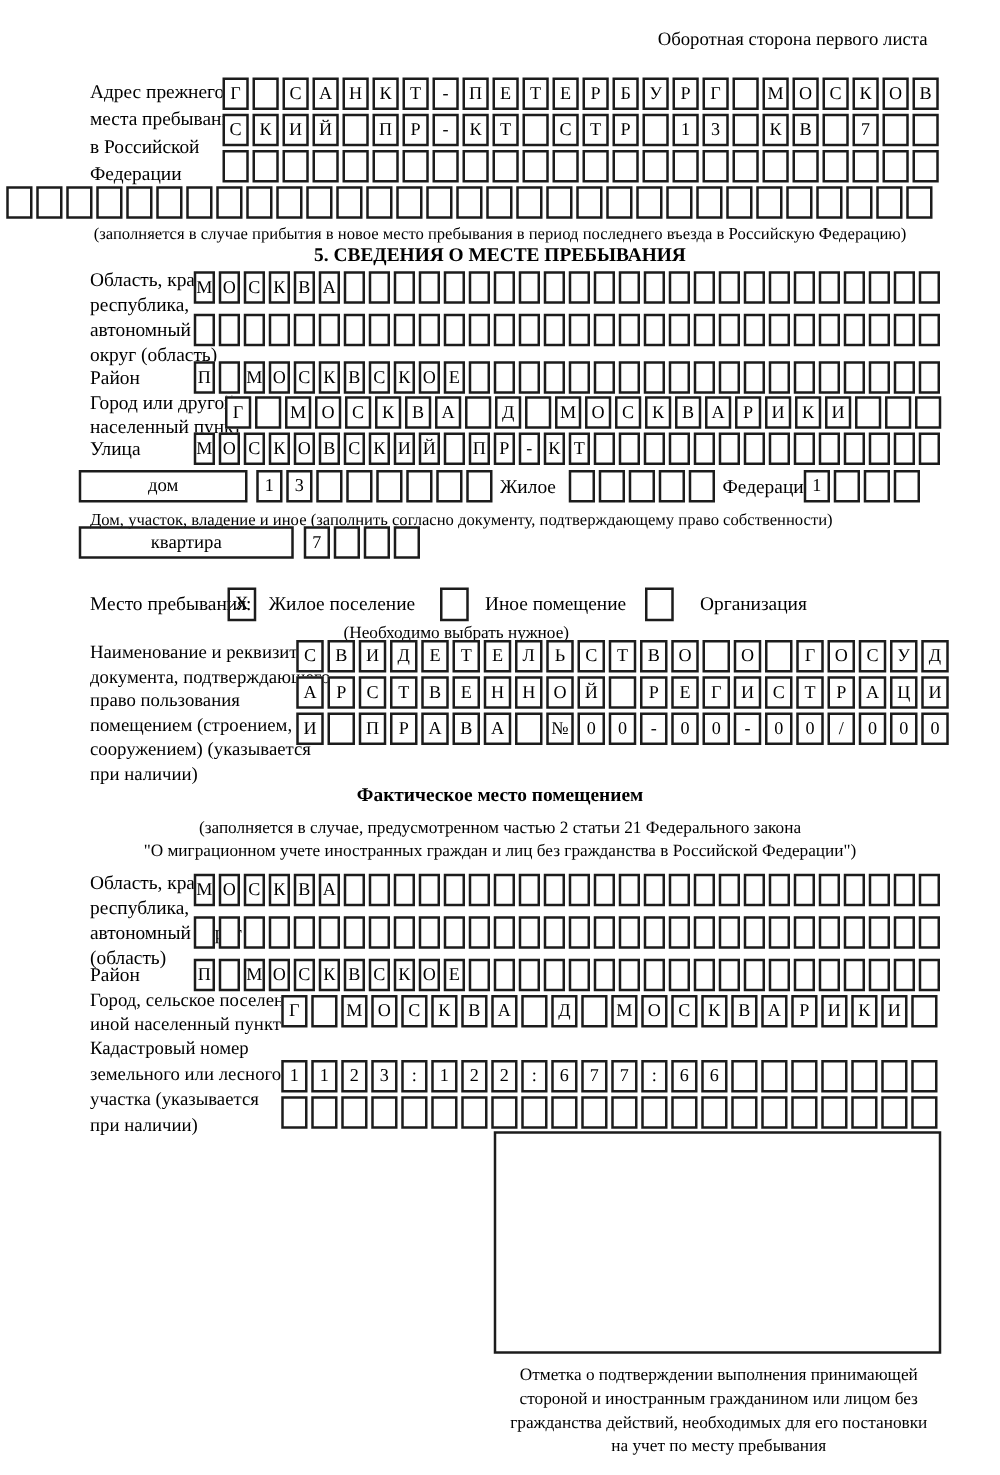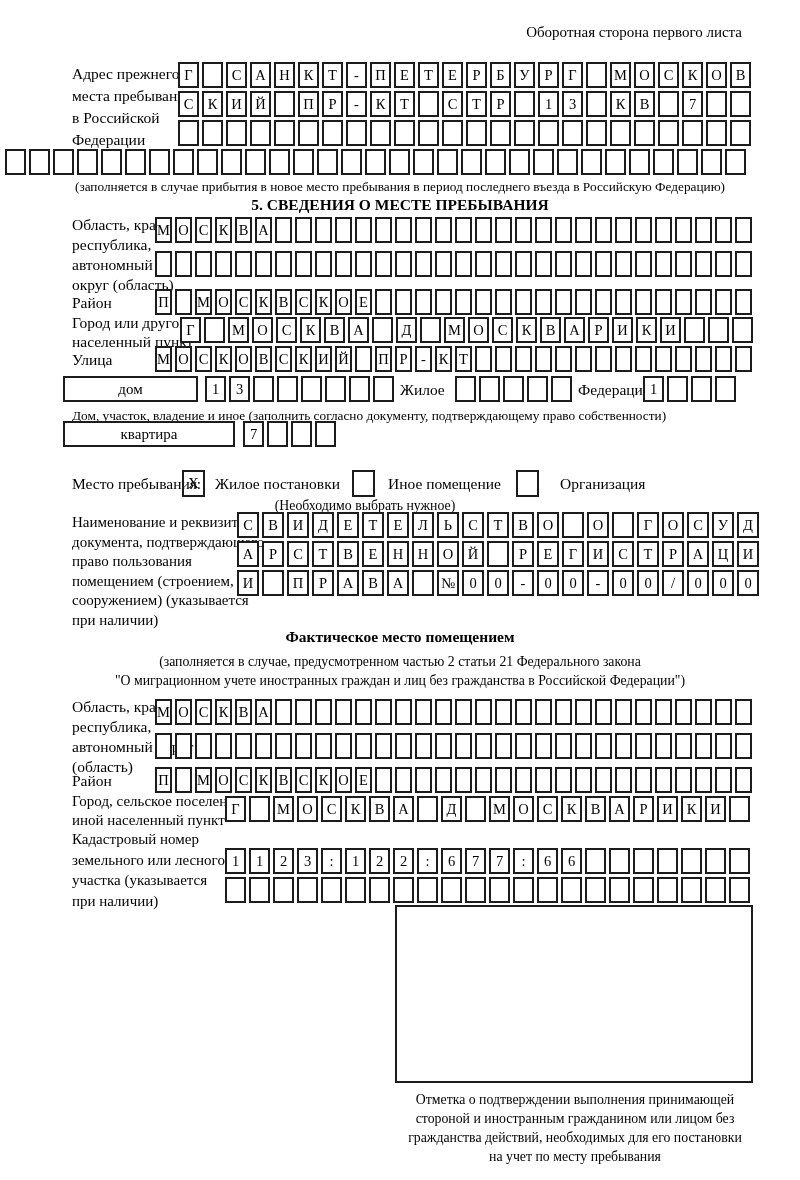--- a/index.html
+++ b/index.html
@@ -343,21 +343,21 @@
   <div class="abs typebox" style="left:63px;top:421px;width:172px">квартира</div>
   <div class="abs cellrow" style="left:243px;top:421px">
       <div class="cell" style="width: 21px;">7</div>
       <div class="cell" style="width: 21px;"></div>
       <div class="cell" style="width: 21px;"></div>
       <div class="cell" style="width: 21px;"></div>
     </div>
 
   <div class="abs lbl" style="left:72px;top:473px">Место пребывания:</div>
   <div class="abs chk" style="left:182px;top:470px">X</div>
-  <div class="abs lbl" style="left:215px;top:473px">Жилое постановки</div>
+  <div class="abs lbl" style="left:215px;top:473px">Жилое поселение</div>
   <div class="abs chk" style="left:352px;top:470px"></div>
   <div class="abs lbl" style="left:388px;top:473px">Иное помещение</div>
   <div class="abs chk" style="left:516px;top:470px"></div>
   <div class="abs lbl" style="left:560px;top:473px">Организация</div>
   <div class="abs cap" style="left:140px;top:497px;width:450px;text-align:center;font-size:13.8px">(Необходимо выбрать нужное)</div>
 
   <div class="abs lbl" style="left:72px;top:513px;line-height:19.5px;font-size:15px">Наименование и реквизиты
 документа, подтверждающего
 право пользования
 помещением (строением,

